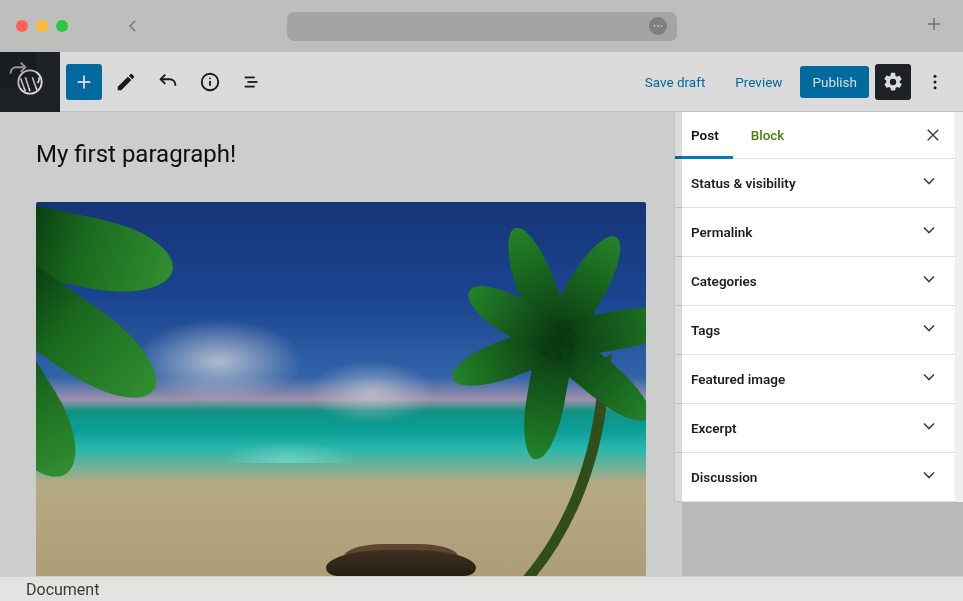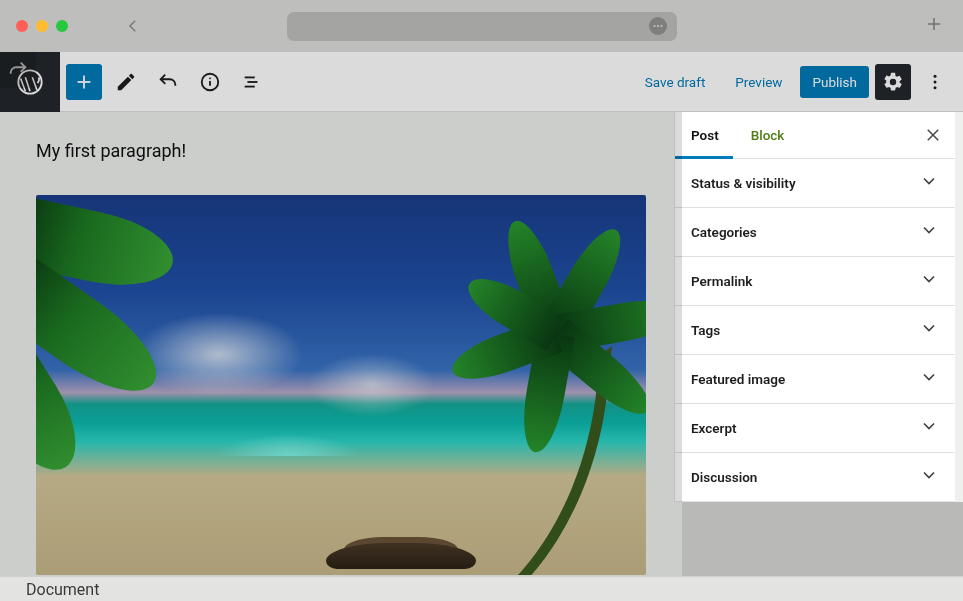--- a/index.html
+++ b/index.html
@@ -33,21 +33,21 @@
   .sq-dark{background:var(--dark);color:#fff;}
   .ic{color:#1e1e1e;display:flex;align-items:center;justify-content:center;width:36px;height:36px;}
   .ic.dim{color:#b0b0b0;}
   .tb-right{margin-left:auto;display:flex;align-items:center;gap:6px;}
   .txt-btn{font-size:13.5px;padding:8px 12px;cursor:pointer;border-radius:3px;}
   .txt-link{color:var(--accent);}
   .pub-btn{background:var(--accent);color:#fff;}
   
   .canvas-wrap{position:absolute;top:112px;left:0;right:281px;bottom:25px;overflow:hidden;}
   .canvas{padding:28px 36px;}
-  .para{font-size:18px;color:#111;font-weight:400;margin:0 0 34px 0;}
+  .para{font-size:24px;color:#111;font-weight:400;margin:0 0 34px 0;}
   .img-block{width:610px;height:380px;border-radius:2px;overflow:hidden;position:relative;
     background:
       radial-gradient(ellipse 120px 60px at 30% 42%, rgba(255,255,255,0.75), transparent 70%),
       radial-gradient(ellipse 90px 45px at 55% 50%, rgba(255,255,255,0.6), transparent 70%),
       linear-gradient(to bottom,
         #1a3e8c 0%, #2050a8 25%, #3a74c4 46%,
         #b9a9c8 52%,
         #16a99a 55%, #0cb9b0 60%, #2fd5c8 65%,
         #d4c69a 74%, #c8b88a 100%);
   }
@@ -241,27 +241,27 @@
     </div>
     <div class="tab-underline"></div>
   </div>
   <div class="panel">
     <span class="panel-label">Status &amp; visibility</span>
     <span class="chev"><svg width="20" height="20" viewBox="0 0 24 24" fill="none" stroke="currentColor" stroke-width="2">
           <polyline points="6 9 12 15 18 9"></polyline>
         </svg></span>
   </div>
   <div class="panel">
+    <span class="panel-label">Permalink</span>
+    <span class="chev"><svg width="20" height="20" viewBox="0 0 24 24" fill="none" stroke="currentColor" stroke-width="2">
+          <polyline points="6 9 12 15 18 9"></polyline>
+        </svg></span>
+  </div>
+  <div class="panel">
     <span class="panel-label">Categories</span>
-    <span class="chev"><svg width="20" height="20" viewBox="0 0 24 24" fill="none" stroke="currentColor" stroke-width="2">
-          <polyline points="6 9 12 15 18 9"></polyline>
-        </svg></span>
-  </div>
-  <div class="panel">
-    <span class="panel-label">Permalink</span>
     <span class="chev"><svg width="20" height="20" viewBox="0 0 24 24" fill="none" stroke="currentColor" stroke-width="2">
           <polyline points="6 9 12 15 18 9"></polyline>
         </svg></span>
   </div>
   <div class="panel">
     <span class="panel-label">Tags</span>
     <span class="chev"><svg width="20" height="20" viewBox="0 0 24 24" fill="none" stroke="currentColor" stroke-width="2">
           <polyline points="6 9 12 15 18 9"></polyline>
         </svg></span>
   </div>

